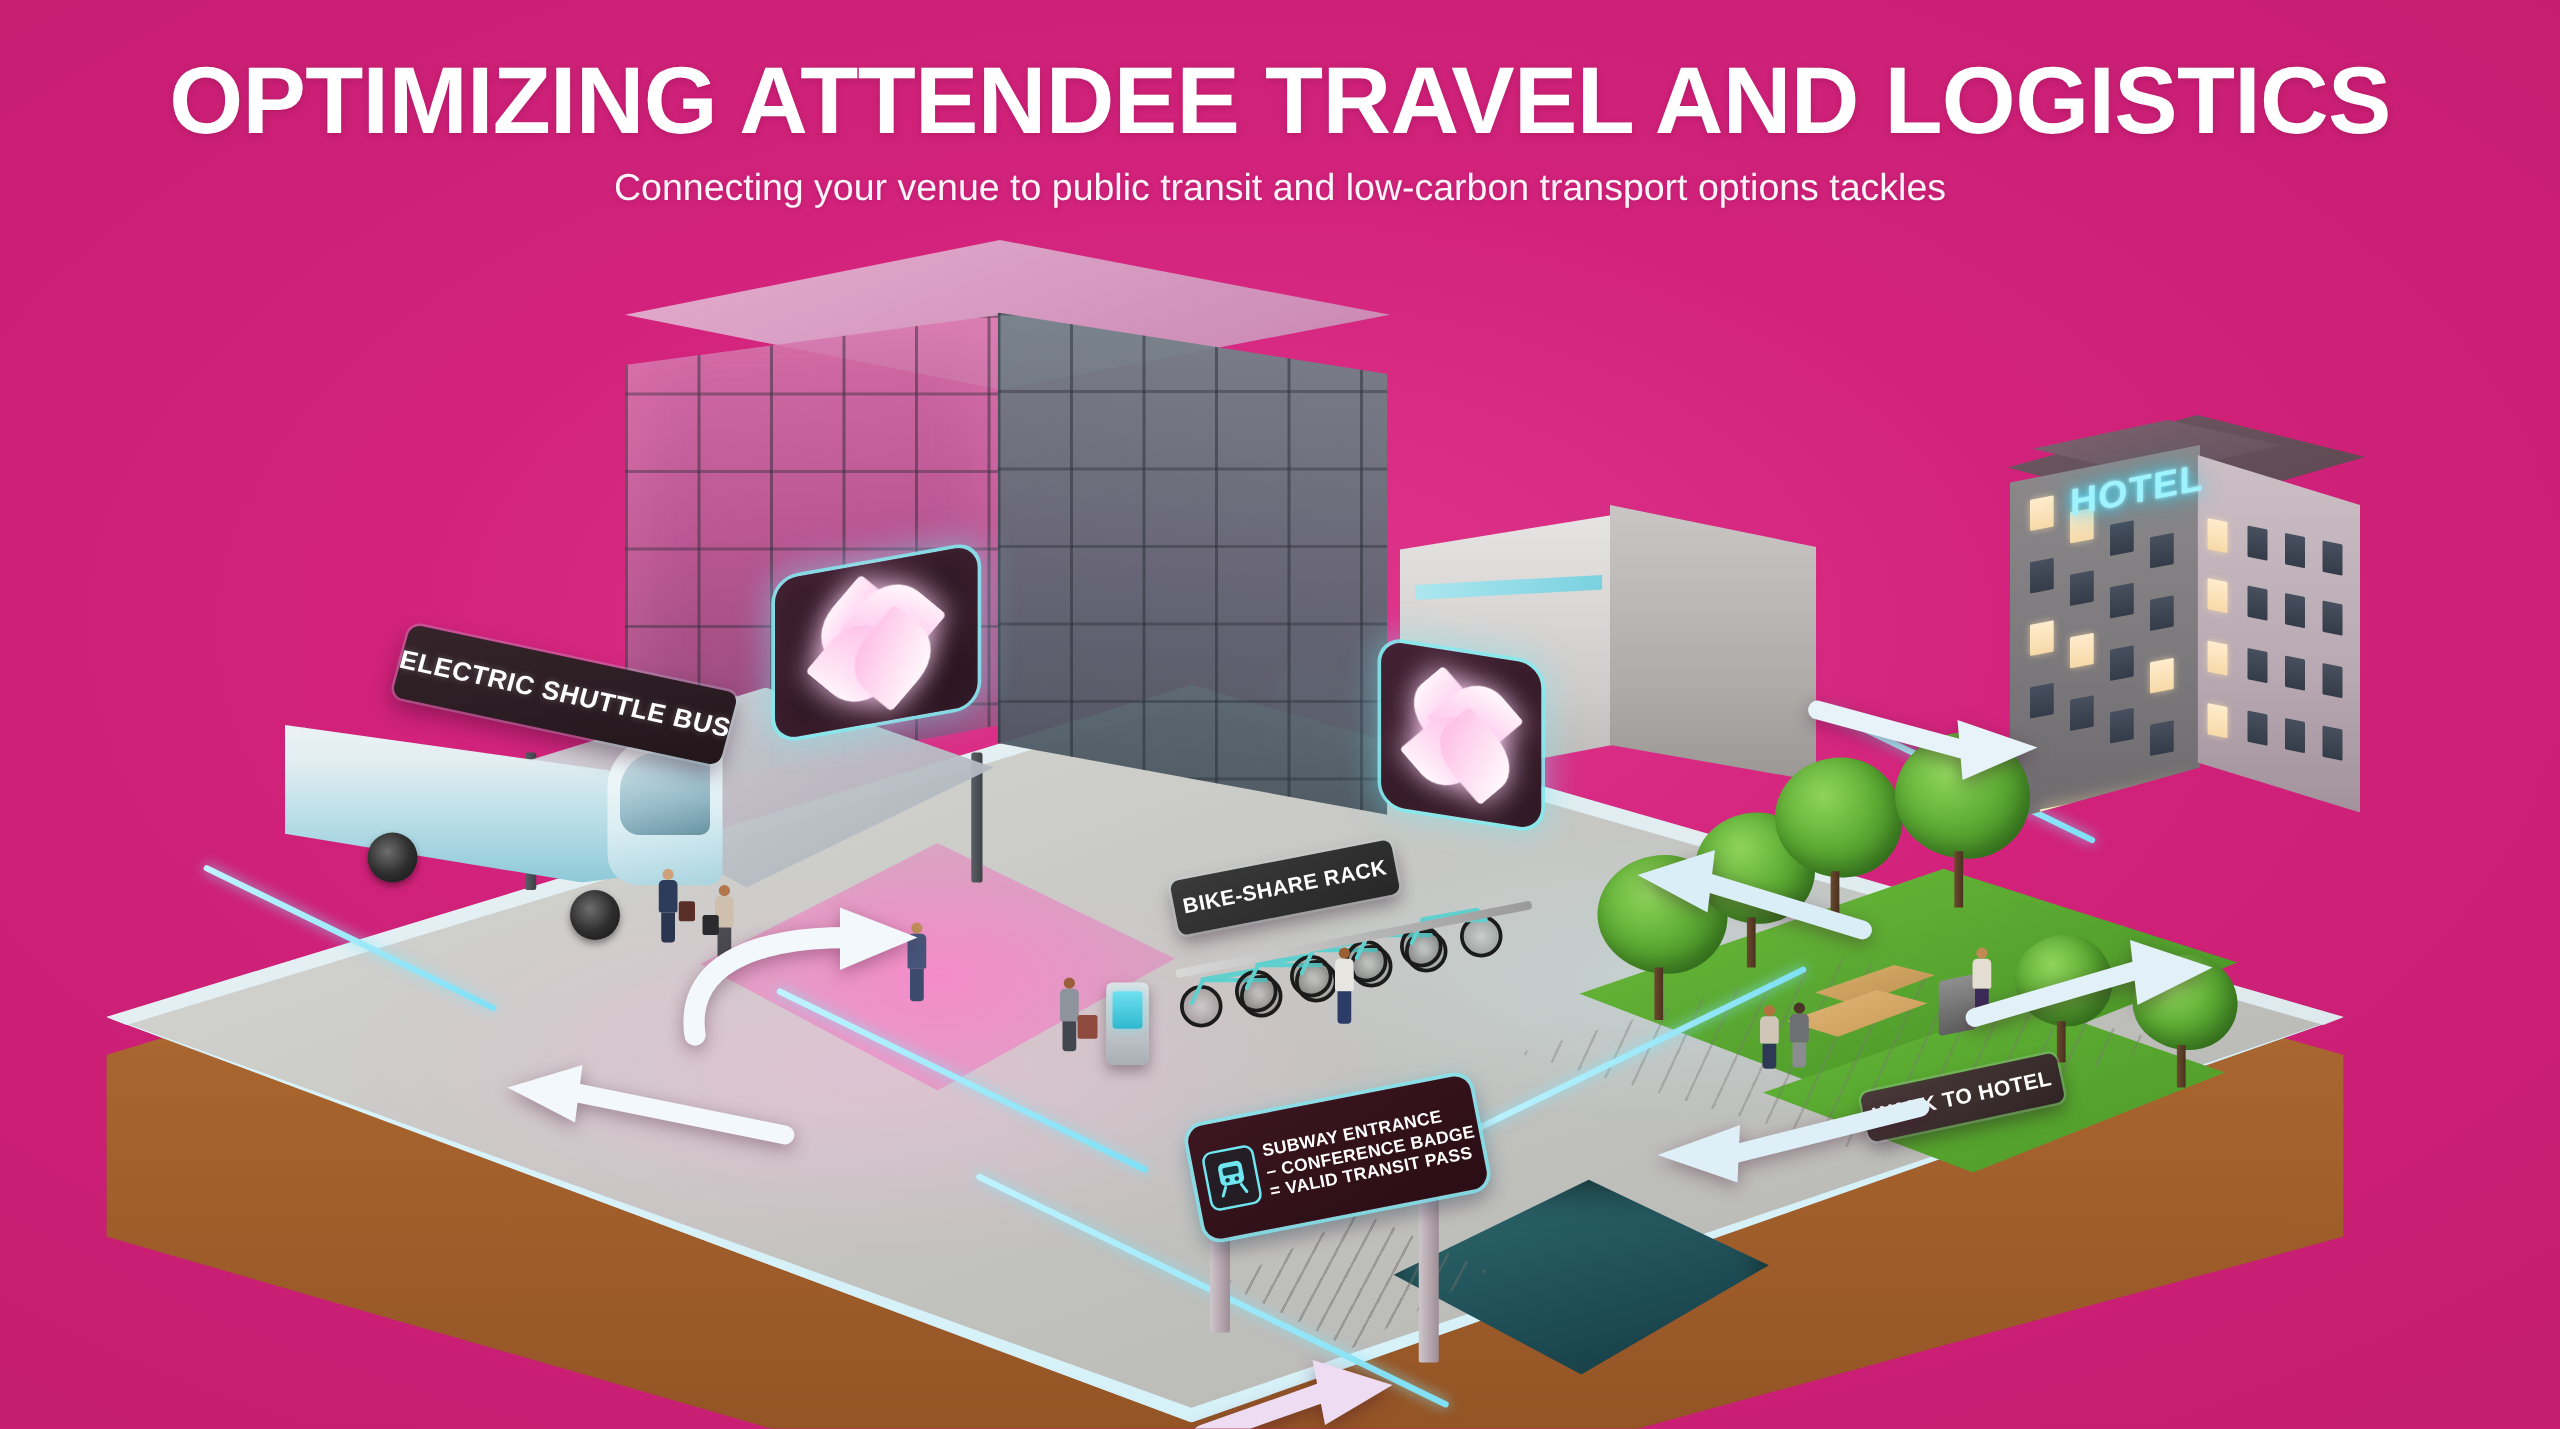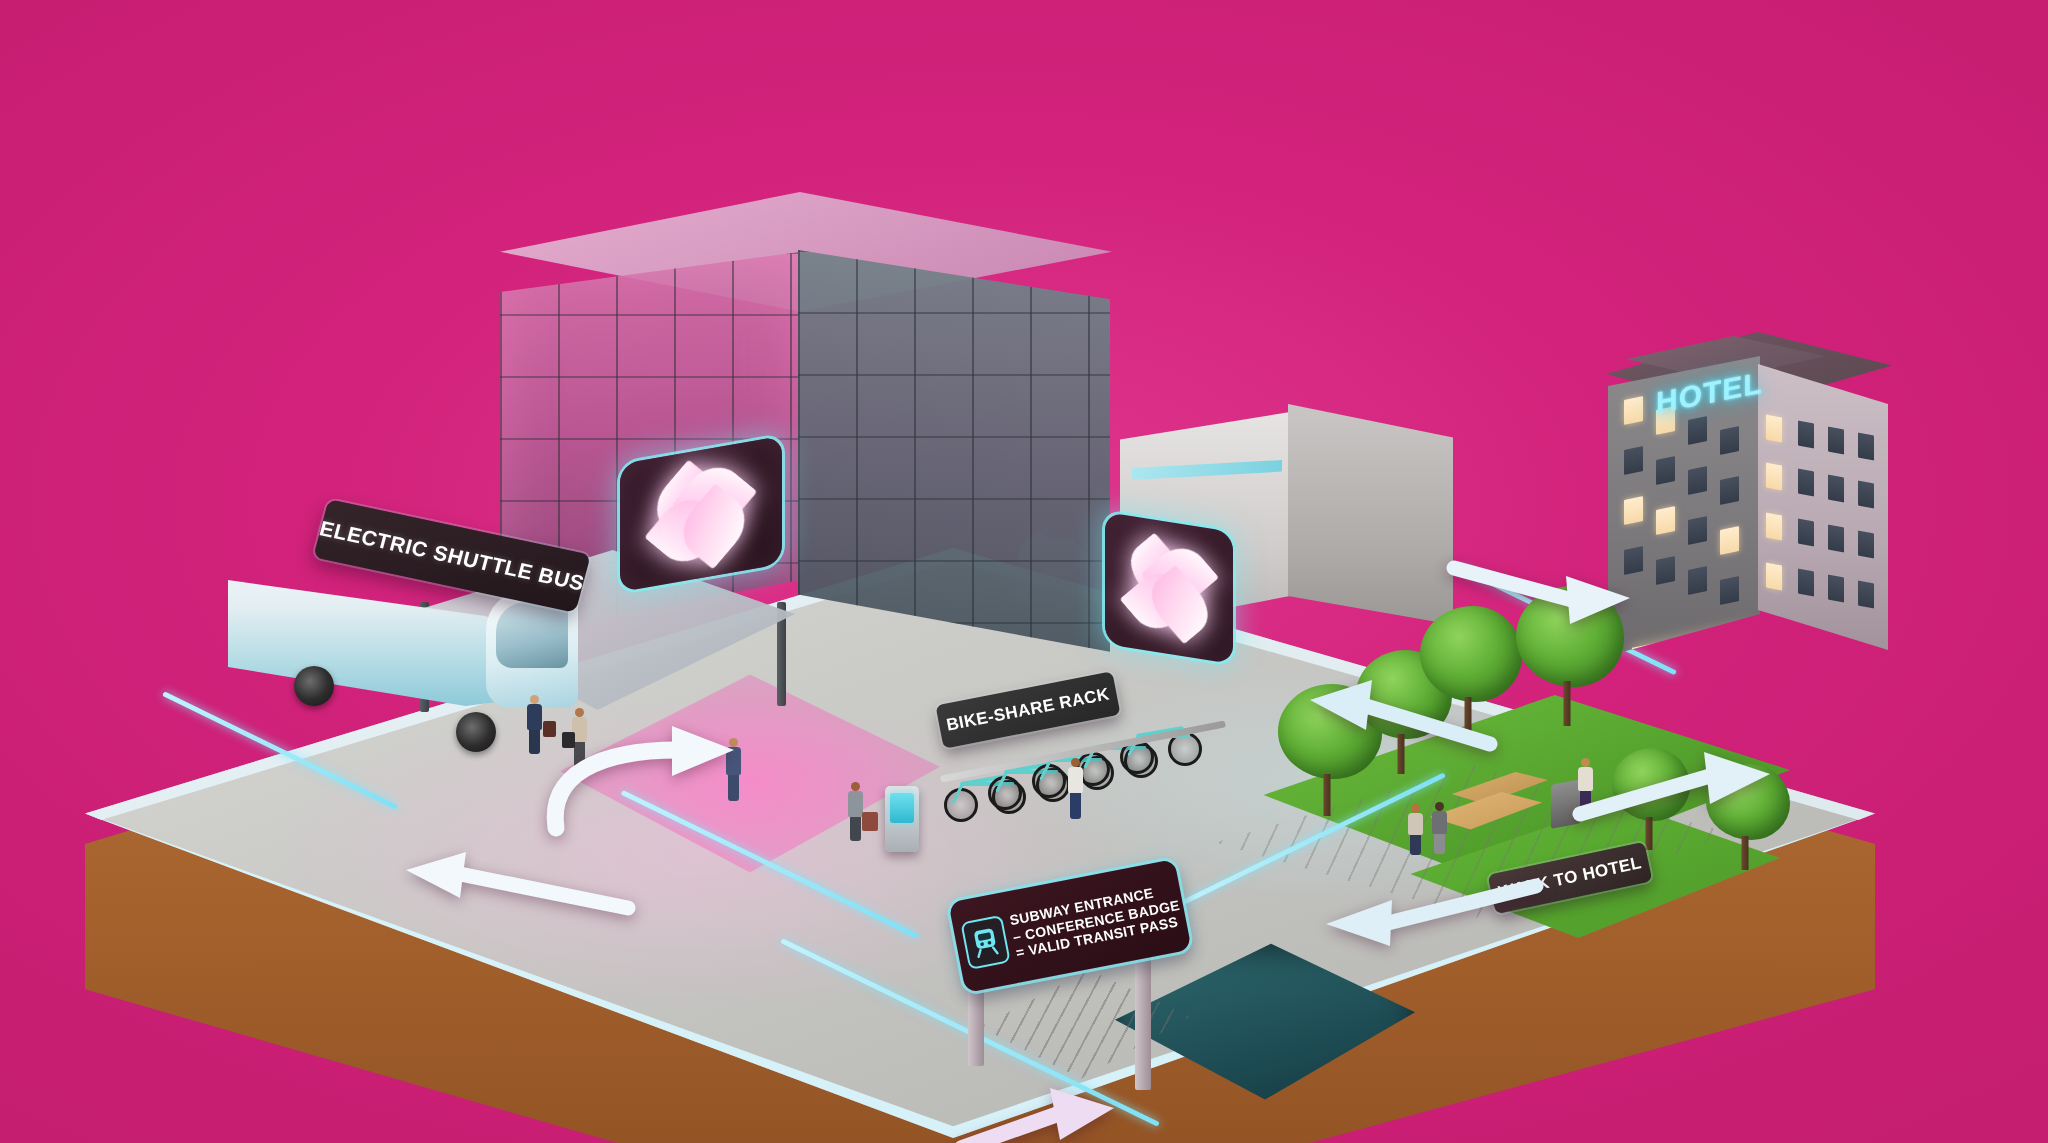--- a/index.html
+++ b/index.html
@@ -411,21 +411,23 @@
     background:radial-gradient(ellipse at 50% 50%, rgba(255,120,200,.75), rgba(240,90,180,.35) 70%, rgba(240,90,180,0) 100%);
     clip-path:polygon(0% 46%, 50% 2%, 100% 44%, 50% 92%);
   }
 </style>
 </head>
 <body>
 
 <div id="stage">
 
   <div class="header">
+    <div class="title">OPTIMIZING ATTENDEE TRAVEL AND LOGISTICS</div>
     <div class="subtitle">
+      <span class="ln">Connecting your venue to public transit and low-carbon transport options tackles</span>
     </div>
   </div>
 
   <div class="scene">
 
     <div class="slab-wood"></div>
     <div class="slab-side-glow"></div>
     <div class="slab-top"></div>
     <div class="slab-edge-n"></div>
     <div class="slab-edge-s"></div>

